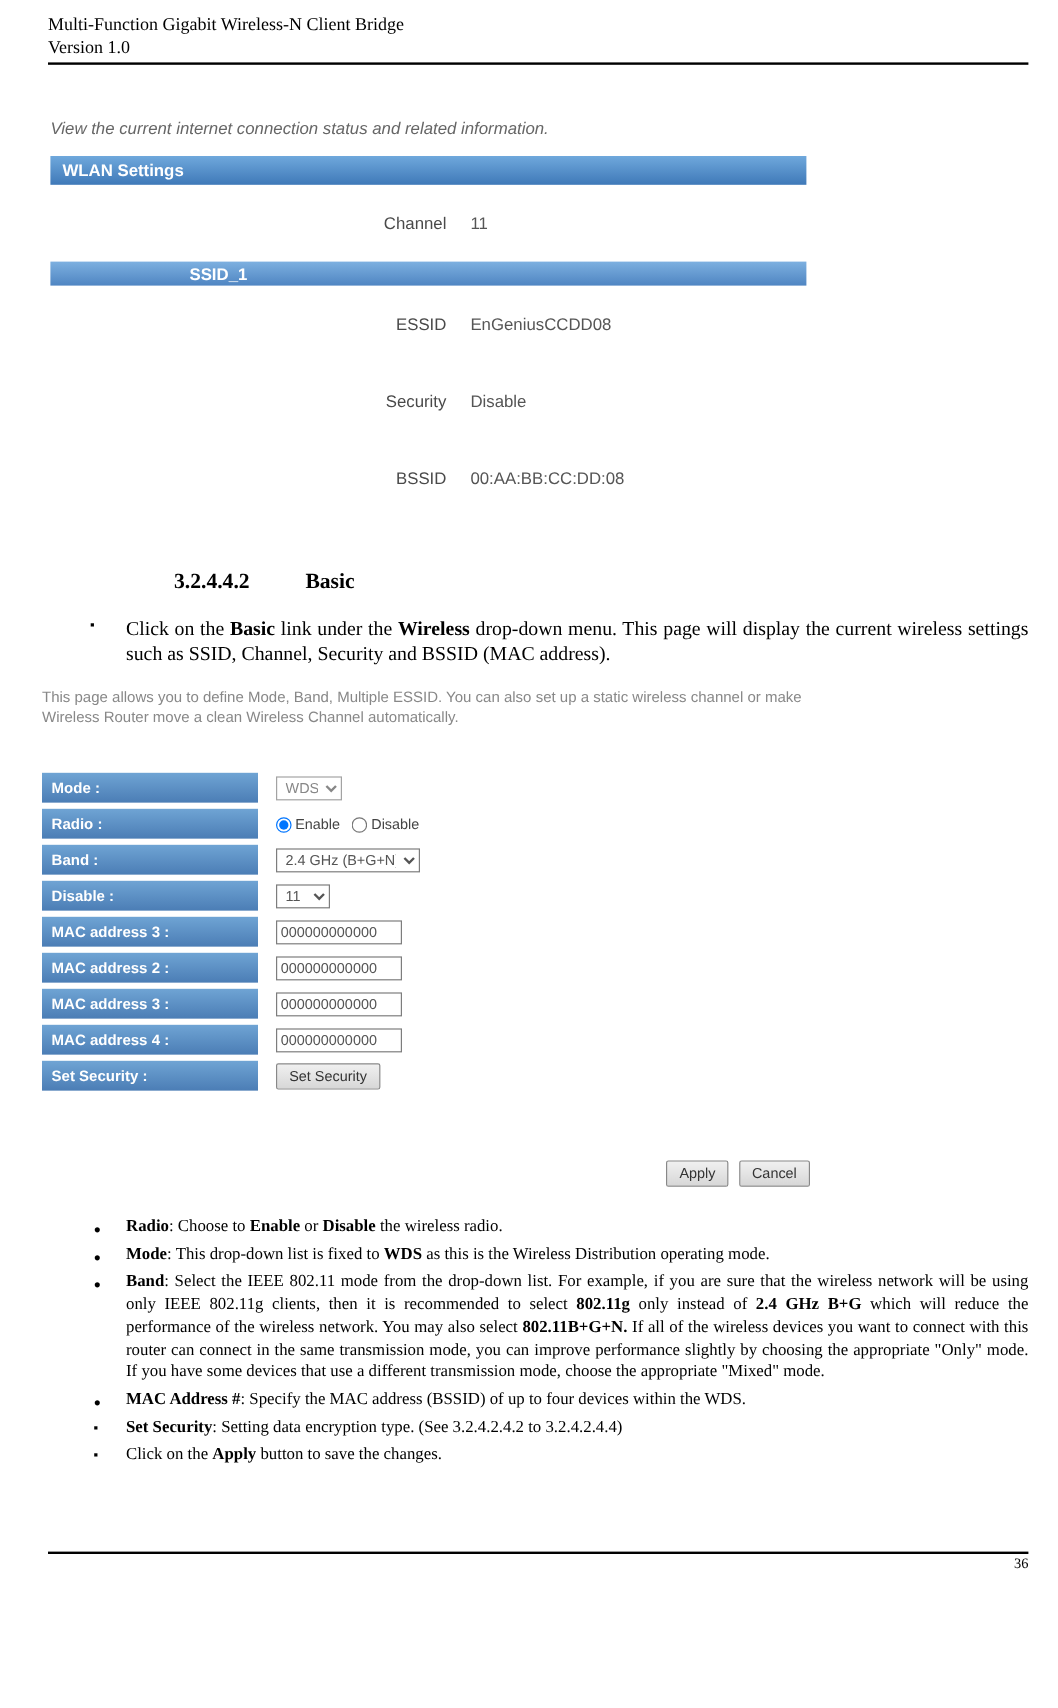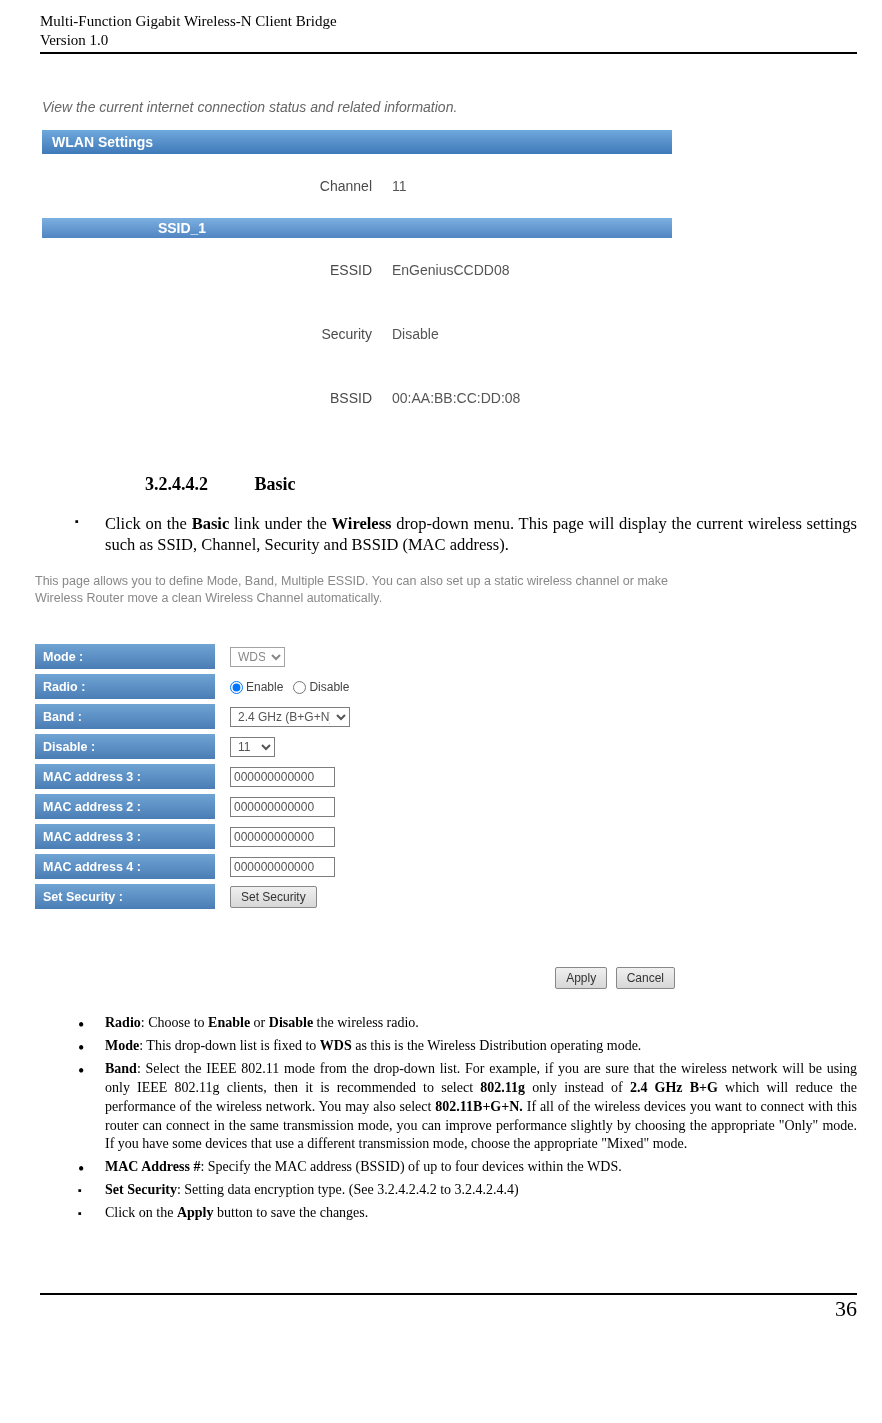--- a/index.html
+++ b/index.html
@@ -67,21 +67,21 @@
 
     
     ul.defs { list-style:none; padding-left:35px; }
     ul.defs > li { position:relative; padding-left:30px; text-align:justify; line-height:1.35; font-size:14px; margin-bottom:4px;}
     ul.defs > li.dot::before { content:"•"; position:absolute; left:3px; top:-1px; font-size:18px;}
     ul.defs > li.sq::before { content:"▪"; position:absolute; left:3px; top:2px; font-size:11px;}
     ul.defs b { font-weight:bold; }
     .smaller { font-size:15px; }
 
     .footer-rule { border:none; border-top:2px solid #000; margin-top:70px; }
-    .page-num { text-align:right; font-size:22px; padding-top:1px; }
+    .page-num { text-align:right; font-size:12px; padding-top:1px; }
   </style>
 </head>
 <body>
 
 <div class="header-top">
   <div>Multi-Function Gigabit Wireless-N Client Bridge</div>
   <div>Version 1.0</div>
 </div>
 <hr class="header-rule">
 

